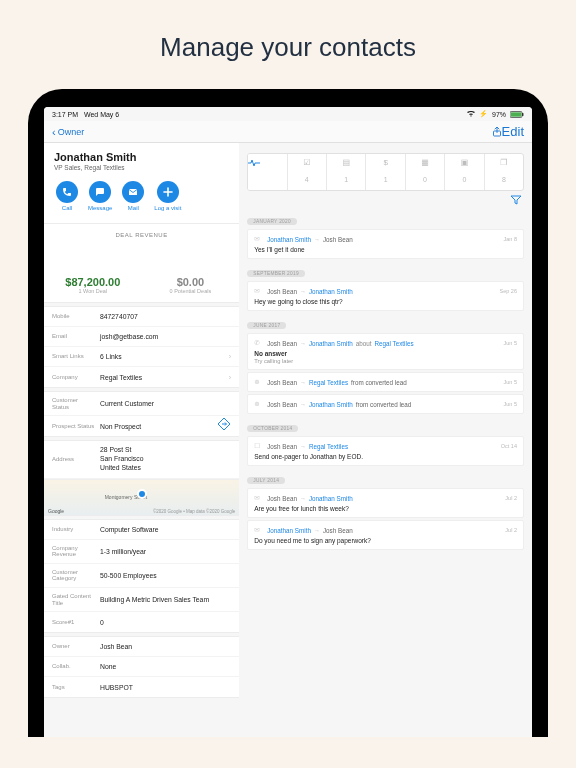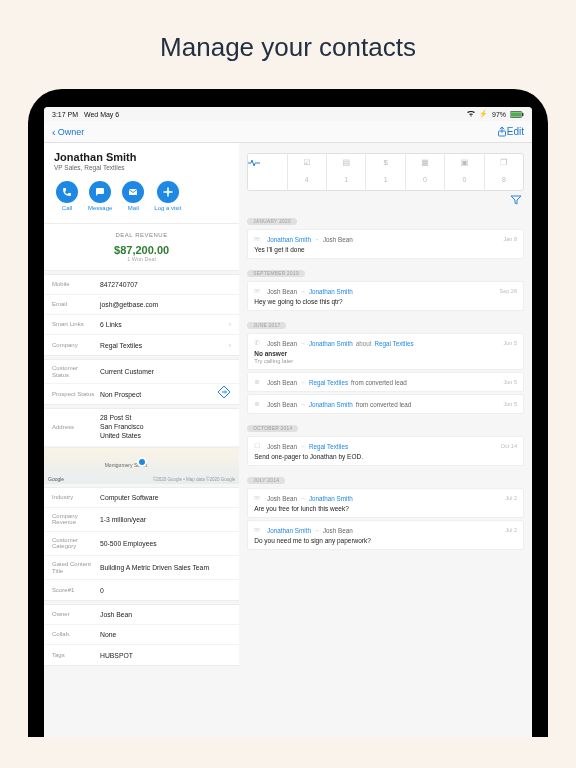--- a/index.html
+++ b/index.html
@@ -4,34 +4,34 @@
   <style>
     * { margin: 0; padding: 0; box-sizing: border-box; font-family: -apple-system, BlinkMacSystemFont, "Helvetica Neue", Arial, sans-serif; }
     body { background: #f9f3eb; display:flex; flex-direction:column; align-items:center; width:576px; height:768px; overflow:hidden; }
     .promo-title { width:100%; text-align:center; padding: 32px 0 26px 0; font-size:26px; font-weight:500; color:#223042; }
     .device { width: 520px; background:#000; border-radius: 34px 34px 0 0; padding: 18px 16px 0 16px; }
     .screen { background:#f6f6f7; border-radius: 4px 4px 0 0; overflow:hidden; width:100%; height: 630px; }
     .status-bar { display:flex; justify-content:space-between; align-items:center; padding: 3px 8px; font-size:7px; color:#111; background:#f6f6f7; }
     .status-bar .right { display:flex; align-items:center; gap:4px; }
     .nav-bar { display:flex; justify-content:space-between; align-items:center; background:#fafafa; border-bottom:1px solid #e0e0e0; padding: 0 8px; height:22px; }
     .nav-back { color:#1976d2; font-size:9px; display:flex; align-items:center; gap:2px; }
-    .nav-right { display:flex; align-items:center; gap:0; color:#1976d2; font-size:10px;justify-content:flex-end; }
+    .nav-right { display:flex; align-items:center; gap:0; color:#1976d2; font-size:13px;justify-content:flex-end; }
     .content { display:flex; height: calc(100% - 22px - 14px); }
     .left-pane { width: 40%; overflow-y:auto; background:#f6f6f7; }
     .right-pane { width: 60%; overflow-y:auto; background:#f6f6f7; position:relative; }
     .contact-header { background:#fff; padding:8px 10px 12px 10px; border-bottom:1px solid #ececec; }
     .contact-name { font-size:11px; font-weight:700; color:#1a1a1a; }
     .contact-title { font-size:6.5px; color:#666; margin-top:1px; }
     .actions { display:flex; gap:10px; margin: 10px 0 0 2px; }
     .action-btn { display:flex; flex-direction:column; align-items:center; gap:2px; }
     .action-circle { width:22px; height:22px; border-radius:50%; background:#1e88e5; display:flex; align-items:center; justify-content:center; color:#fff; }
     .action-label { font-size:6px; color:#1e88e5; }
     .deal-revenue { text-align:center; font-size:6px; color:#888; padding:8px 0 4px 0; background:#fff; letter-spacing:0.5px; }
     .deals-row { display:flex; background:#fff; border-bottom:1px solid #ececec; }
-    .deal-cell { flex:1; text-align:center; padding: 2px 0 8px 0; }
+    .deal-cell { flex:1; text-align:center; padding: 2px 0 8px 0; margin-top: 32px; }
     .deal-amount { font-size:11px; font-weight:600; }
     .deal-won { color:#2e7d32; }
     .deal-pot { color:#888; }
     .deal-sub { font-size:5.5px; color:#aaa; }
     .card { background:#fff; margin: 3px 0 0 0; border-top:1px solid #ececec; border-bottom:1px solid #ececec; }
     .detail-row { display:flex; align-items:center; padding: 5px 8px; font-size:6.8px; border-bottom:1px solid #f3f3f3; position:relative; min-height:20px; }
     .detail-row:last-child { border-bottom:none; }
     .detail-label { width:48px; color:#999; font-size:6px; line-height:1.1; padding-right:4px; }
     .detail-value { color:#222; font-size:6.8px; }
     .detail-chevron { position:absolute; right:8px; color:#c5c5c5; font-size:7px; }
@@ -158,20 +158,24 @@
             </div>
           </div>
         </div>
 
         <div class="deal-revenue">DEAL REVENUE</div>
         <div class="deals-row">
           <div class="deal-cell">
             <div class="deal-amount deal-won">$87,200.00</div>
             <div class="deal-sub">1 Won Deal</div>
           </div>
+          <div class="deal-cell">
+            <div class="deal-amount deal-pot">$0.00</div>
+            <div class="deal-sub">0 Potential Deals</div>
+          </div>
         </div>
 
         <div class="card">
           <div class="detail-row">
             <div class="detail-label">Mobile</div>
             <div class="detail-value">8472740707</div>
           </div>
           <div class="detail-row">
             <div class="detail-label">Email</div>
             <div class="detail-value">josh@getbase.com</div>

